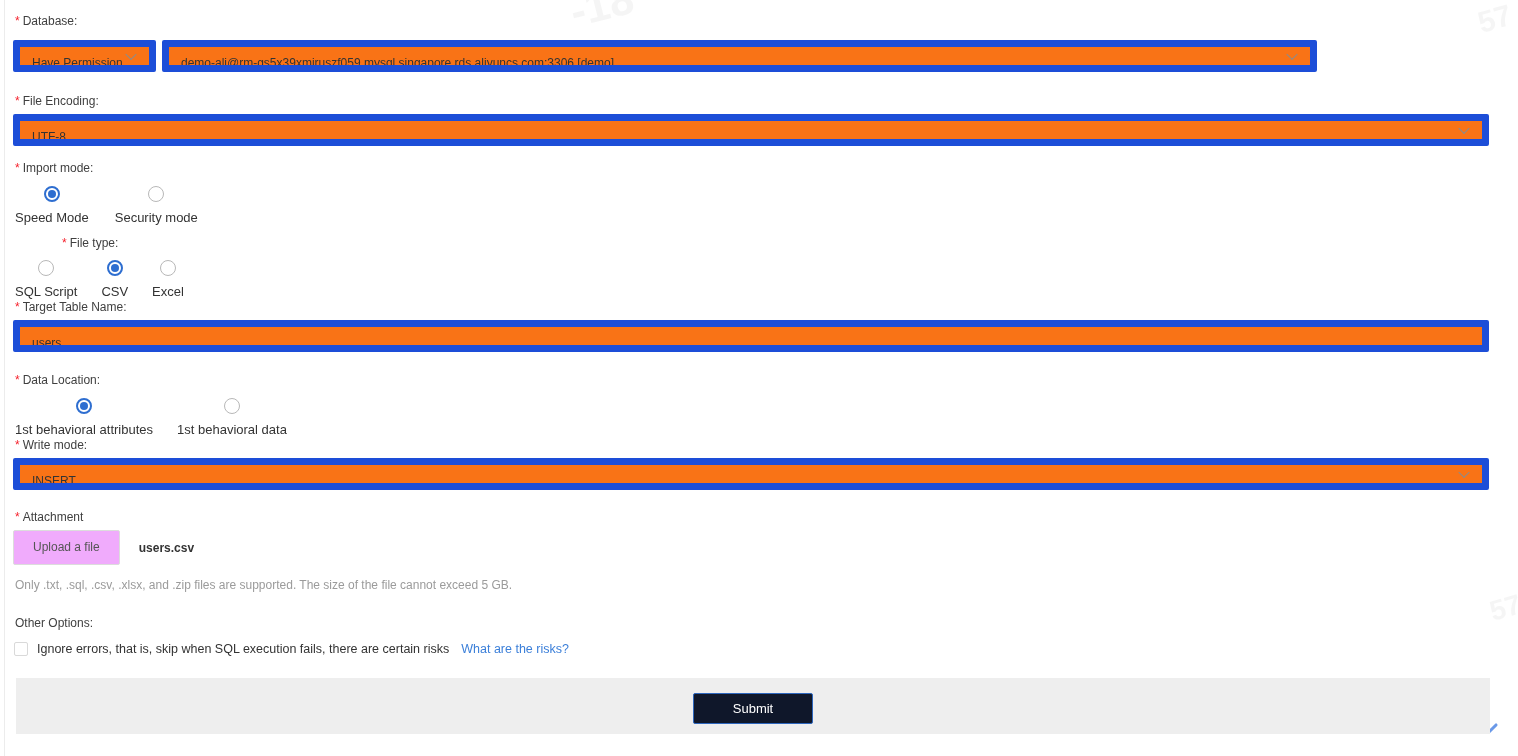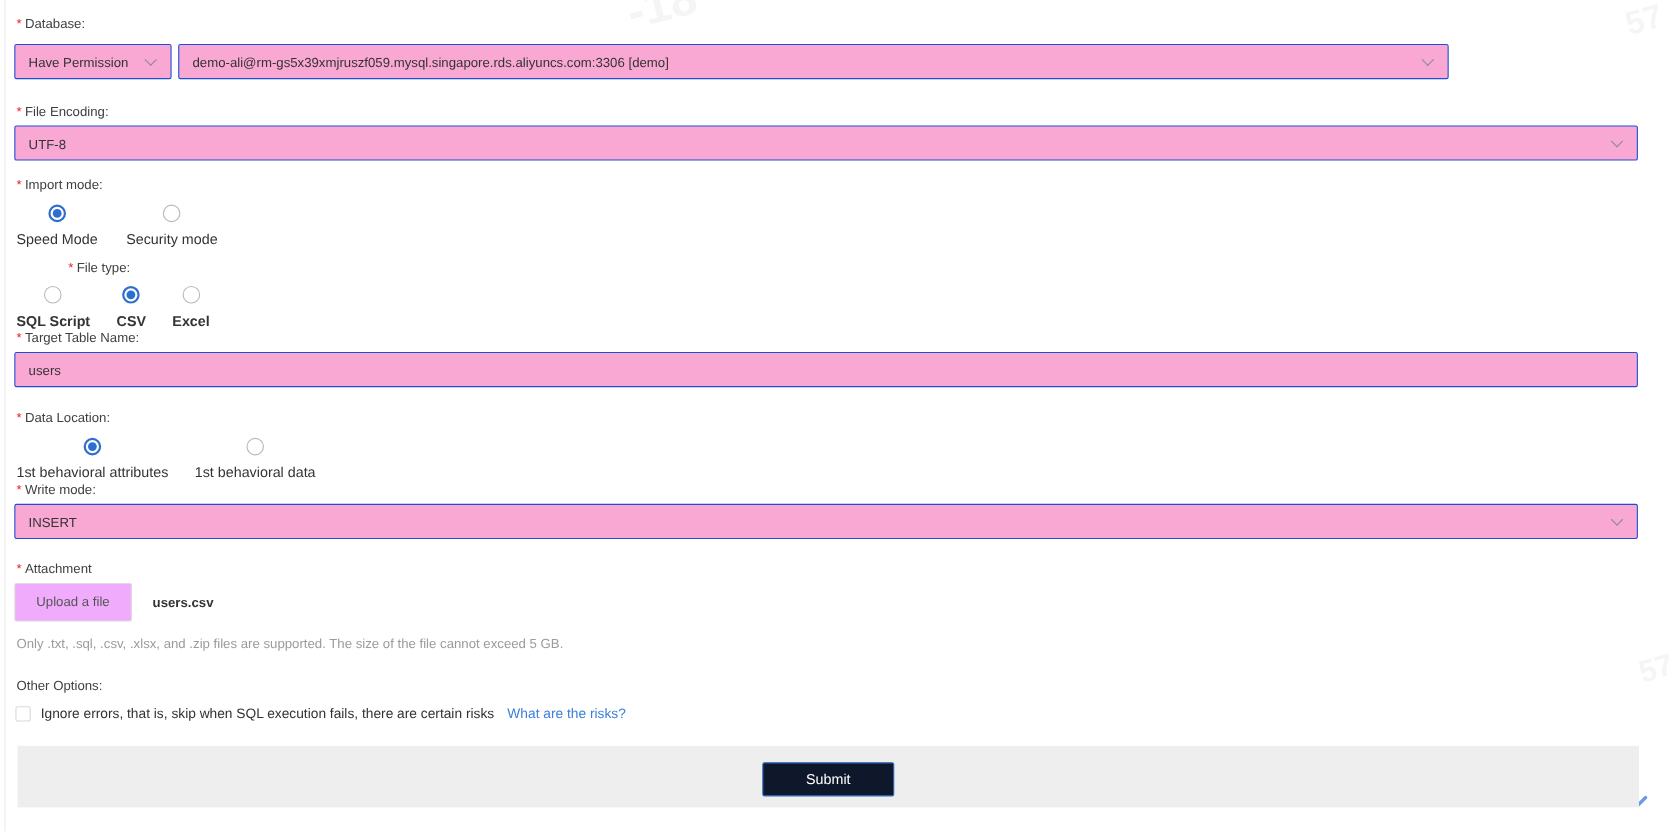--- a/index.html
+++ b/index.html
@@ -9,21 +9,21 @@
     background:#ffffff;
     font-family:"Liberation Sans", sans-serif;
     overflow:hidden;
     color:#333;
   }
   .left-rule{position:absolute;left:4px;top:0;bottom:0;width:1px;background:#ececec;}
   .f-label{position:absolute;left:15px;font-size:12px;color:#404040;line-height:14px;white-space:nowrap;}
   .req{color:#f5222d;margin-right:3px;}
   .fld{
     position:absolute;box-sizing:border-box;height:32px;
-    border:1px solid #1d4ed8;border-radius:2px;background:#f9a8d4;
+    border:7px solid #1d4ed8;border-radius:2px;background:#f97316;
     font-size:12px;color:#333;line-height:30px;
     padding:1px 30px 0 12px;white-space:nowrap;overflow:hidden;
     cursor:pointer;
   }
   .fld.plain{padding-right:12px;cursor:text;}
   .chevron{
     position:absolute;right:14px;top:50%;
     width:8px;height:8px;box-sizing:border-box;
     border-right:1.5px solid #8c8c8c;border-bottom:1.5px solid #8c8c8c;
     transform:translateY(-70%) rotate(45deg);
@@ -101,21 +101,21 @@
     </div>
     <div class="radio-item">
       <span class="radio-circle"></span>
       <span class="radio-label">Security mode</span>
     </div>
   </div>
 
   <div class="f-label" style="top:236px;margin-left:47px;">
     <span class="req">*</span><span>File type:</span>
   </div>
-  <div class="radio-row" style="top:260px;gap:24px;font-weight:bold;">
+  <div class="radio-row" style="top:260px;gap:24px;">
     <div class="radio-item">
       <span class="radio-circle"></span>
       <span class="radio-label">SQL Script</span>
     </div>
     <div class="radio-item">
       <span class="radio-circle on"></span>
       <span class="radio-label">CSV</span>
     </div>
     <div class="radio-item">
       <span class="radio-circle"></span>

